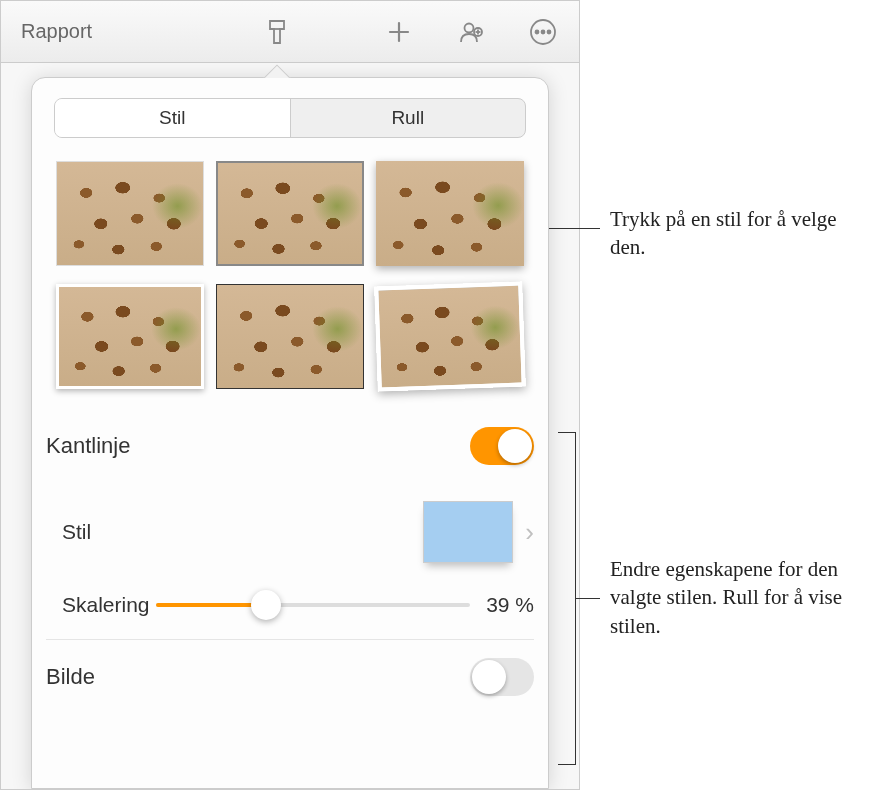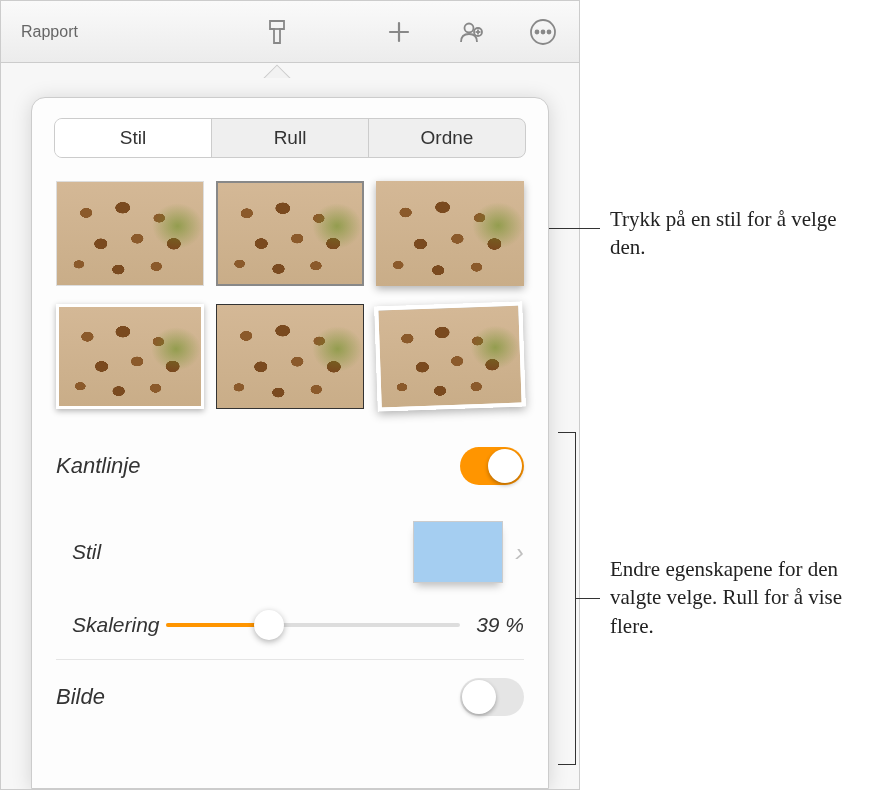--- a/index.html
+++ b/index.html
@@ -25,21 +25,21 @@
     .toolbar {
       height: 62px;
       background: linear-gradient(#fafafa, #ececec);
       border-bottom: 1px solid #ccc;
       display: flex;
       align-items: center;
       padding: 0 20px;
       position: relative;
     }
     .doc-title {
-      font-size: 16px;
+      font-size: 20px;
       color: #666;
       font-weight: 400;
     }
     .toolbar-icons {
       position: absolute;
       right: 20px;
       display: flex;
       gap: 40px;
       align-items: center;
     }
@@ -80,21 +80,20 @@
       top: 76px;
       left: 30px;
       right: 30px;
       bottom: 0;
       background: #fdfdfd;
       border: 1px solid #ccc;
       border-radius: 14px 14px 0 0;
       box-shadow: 0 2px 20px rgba(0,0,0,0.15);
       z-index: 10;
       overflow: hidden;
-      margin-top: 20px;
     }
     .tabs {
       display: flex;
       margin: 20px 22px 15px;
       background: #efefef;
       border: 1px solid #ccc;
       border-radius: 8px;
       overflow: hidden;
     }
     .tab {
@@ -166,22 +165,21 @@
     .thumb-border-2 { border: 2px solid #888; }
     .thumb-border-3 { box-shadow: 0 3px 8px rgba(0,0,0,0.3); }
     .thumb-border-4 { border: 3px solid #fff; box-shadow: 0 2px 6px rgba(0,0,0,0.3); }
     .thumb-border-5 { border: 1px solid #333; }
     .thumb-border-6 { 
       transform: rotate(-2deg);
       border: 4px solid #fff;
       box-shadow: 0 3px 10px rgba(0,0,0,0.3);
     }
     .control-section {
-      padding: 0 24px;
-      font-style: italic;
+      padding: 0 14px;
     }
     .control-row {
       display: flex;
       align-items: center;
       justify-content: space-between;
       padding: 18px 0;
     }
     .control-row.border-top {
       border-top: 1px solid #e5e5e5;
     }
@@ -361,21 +359,20 @@
       </div>
     </div>
   </div>
 
   <div class="popover-arrow"></div>
 
   <div class="popover">
     <div class="tabs">
       <div class="tab active">Stil</div>
       <div class="tab">Rull</div>
-      <div class="tab">Ordne</div>
     </div>
 
     <div class="style-grid">
       <div class="style-thumb thumb-border-1">
         <div class="giraffe-img">
             <div class="giraffe-sky"></div>
             <div class="giraffe-pattern"></div>
             <div class="giraffe-green"></div>
           </div>
       </div>
@@ -451,13 +448,13 @@
       </div>
     </div>
   </div>
 </div>
 
 <div class="callout-line line-1"></div>
 <div class="callout callout-1">Trykk på en stil for å velge den.</div>
 
 <div class="bracket"></div>
 <div class="bracket-mid"></div>
-<div class="callout callout-2">Endre egenskapene for den valgte velge. Rull for å vise flere.</div>
+<div class="callout callout-2">Endre egenskapene for den valgte stilen. Rull for å vise stilen.</div>
 
 </body></html>

